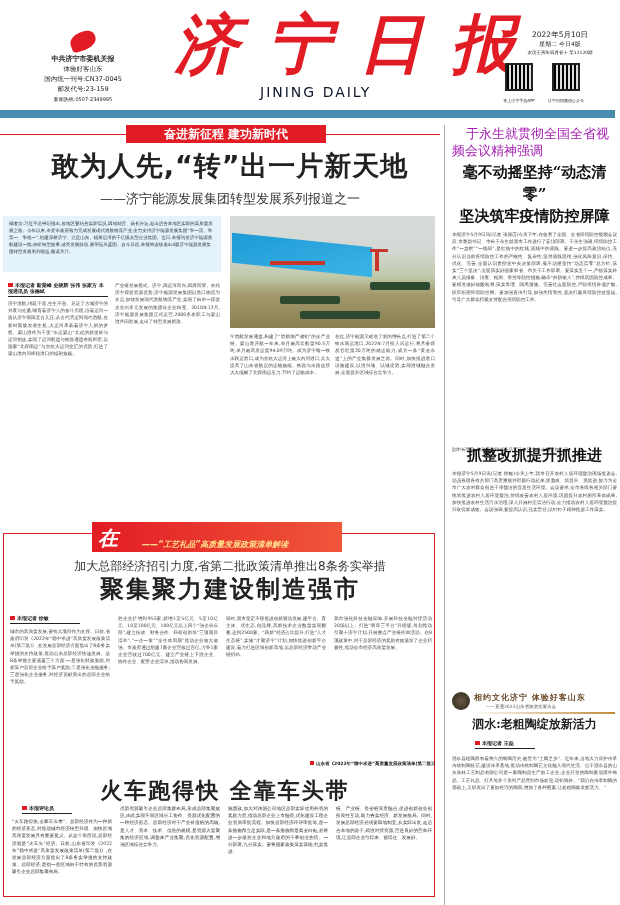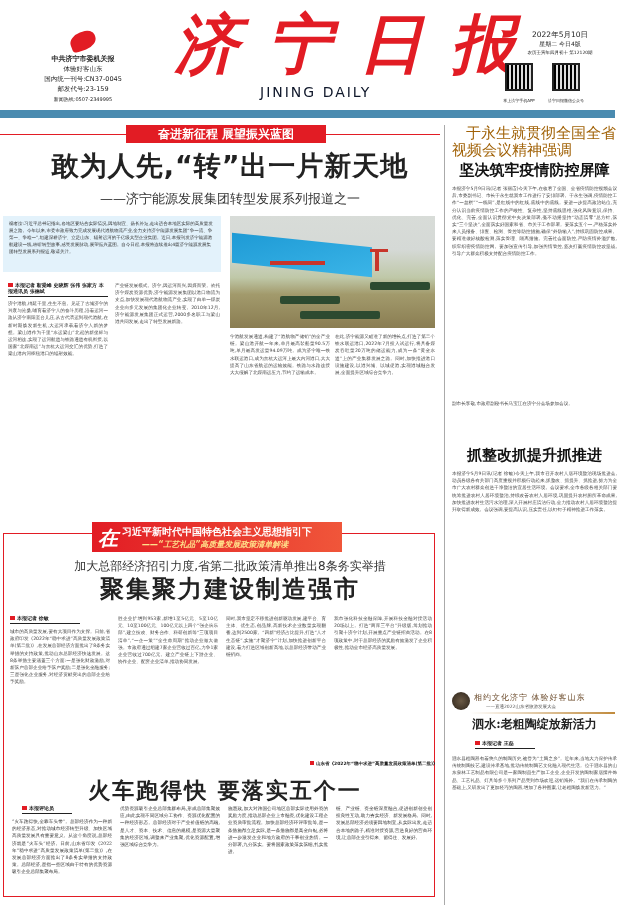--- a/index.html
+++ b/index.html
@@ -22,37 +22,37 @@
 .headline1{left:30px;top:148px;width:400px;text-align:center;font-size:27px;font-weight:bold;letter-spacing:1px}
 .subhead1{left:30px;top:190px;width:400px;text-align:center;font-size:13px;color:#333}
 .editor-note{left:3px;top:216px;width:218px;height:56px;background:#e3f2fb;font-size:4.5px;line-height:7px;padding:4px 6px;color:#333}
 .photo{left:230px;top:216px;width:205px;height:112px;background:linear-gradient(180deg,#d8dcd8 0,#d5d9d6 30%,#bfc8a8 55%,#a29a6c 70%,#8a7d52 100%);overflow:hidden}
 .photo .shed{position:absolute;left:2px;top:24px;width:140px;height:30px;background:linear-gradient(160deg,#1e9ad5,#3bb5e8);transform:skewY(6deg)}
 .photo .crane{position:absolute;background:#c8352b}
 .photo .boat{position:absolute;height:8px;background:#2d4a30;border-radius:2px}
 .body-text{font-size:4.6px;line-height:7.2px;color:#444;text-align:justify;overflow:hidden}
 .byline{font-size:5px;font-weight:bold;color:#222;border-bottom:1px solid #222;padding-bottom:2px;margin-bottom:3px}
 .byline::before{content:"";display:inline-block;width:5px;height:4px;background:#e21c24;margin-right:2px}
-.rc-pre{font-size:15px;color:#a16207;line-height:17px}
+.rc-pre{font-size:13px;color:#a21caf;line-height:17px}
 .rc-main{font-family:"DejaVu Serif",serif;font-weight:bold;font-size:15px;line-height:22px;text-align:center;color:#111}
 .vdiv{width:1px;background:#aaa}
 .banner2{left:92px;top:522px;width:250px;height:30px;background:linear-gradient(90deg,#e21c24,#f0563a);color:#fff}
 .banner2 .b1{position:absolute;left:30px;top:3px;font-size:10px;font-weight:bold}
 .banner2 .b2{position:absolute;left:50px;top:17px;font-size:8px;color:#ffe08a;font-style:italic;font-weight:bold}
 .banner2 .zai{position:absolute;left:6px;top:3px;font-size:20px;font-family:"DejaVu Serif",serif;font-style:italic;font-weight:bold;color:#fff}
 .redbox{left:3px;top:533px;width:432px;height:364px;border:1.5px solid #e21c24}
 .h2pre{left:30px;top:558px;width:400px;text-align:center;font-size:12px;color:#333}
 .h2main{left:30px;top:573px;width:400px;text-align:center;font-family:"DejaVu Serif",serif;font-weight:bold;font-size:24px;letter-spacing:2px}
 .tag-note{left:310px;top:761px;width:125px;font-size:4.5px;color:#222;font-weight:bold;white-space:nowrap;overflow:hidden}
 .tag-note::before{content:"";display:inline-block;width:4px;height:4px;background:#e21c24;margin-right:2px}
 .h3main{left:60px;top:776px;width:330px;text-align:center;font-family:"DejaVu Serif",serif;font-weight:bold;font-size:22px;letter-spacing:2px}
 .h3body{font-family:"DejaVu Serif",serif;font-size:4.6px;line-height:7.2px;color:#333}
 .travel{left:452px;top:690px;width:165px;height:40px}
 .travel .pot{position:absolute;left:0;top:2px;width:18px;height:18px;border-radius:50%;background:radial-gradient(circle,#6b5a45,#2b2219)}
-.travel .t1{position:absolute;left:22px;top:2px;font-size:8px;color:#6b4a2a;font-weight:normal;letter-spacing:1px}
+.travel .t1{position:absolute;left:22px;top:2px;font-size:8px;color:#6b4a2a;font-weight:bold;letter-spacing:1px}
 .travel .t2{position:absolute;left:34px;top:14px;font-size:4.5px;color:#555}
 .travel .bar{position:absolute;left:18px;top:22px;width:145px;height:2px;background:linear-gradient(90deg,#fff,#c08a3c)}
 .travel-title{left:452px;top:716px;width:165px;text-align:center;font-family:"DejaVu Serif",serif;font-weight:bold;font-size:12px;color:#222}
 </style>
 </head>
 <body>
 
 <div class="abs masthead-left">
   <div class="logo-shape"></div>
   <div class="l1">中共济宁市委机关报</div>
@@ -68,21 +68,21 @@
   <div>星期二  今日4版</div>
   <div style="font-size:4.5px">农历壬寅年四月初十  第12120期</div>
 </div>
 <div class="qr" style="left:505px;top:63px"></div>
 <div class="qr-cap" style="left:499px;top:98px">掌上济宁手机APP</div>
 <div class="qr" style="left:552px;top:63px"></div>
 <div class="qr-cap" style="left:546px;top:98px">济宁日报微信公众号</div>
 <div class="abs bluebar"><span>东方圣城网  www.jn001.com</span></div>
 
 <div class="abs redline" style="left:0;top:134px;width:440px"></div>
-<div class="abs kicker">奋进新征程  展望振兴蓝图</div>
+<div class="abs kicker">奋进新征程  建功新时代</div>
 <div class="abs headline1">敢为人先,“转”出一片新天地</div>
 <div class="abs subhead1">——济宁能源发展集团转型发展系列报道之一</div>
 <div class="abs editor-note">编者按:习近平总书记指出,各地区要结合实际情况,因地制宜、扬长补短,走出适合本地区实际的高质量发展之路。今年以来,市委市政府致力完成发展现代港航物流产业,全力支持济宁能源发展集团“争一流、争第一、争唯一”,组建深耕济宁、立足山东、辐射运河的千亿级大型企业集团。近日,本报刊发济宁能源港航建设一线,聆听转型故事,感受发展脉动,展望振兴蓝图。自今日起,本报将连续推出4篇济宁能源发展集团转型发展系列报道,敬请关注。</div>
 <div class="abs photo">
   <div class="shed"></div>
   <div class="crane" style="left:40px;top:45px;width:55px;height:4px"></div>
   <div class="crane" style="left:145px;top:33px;width:4px;height:22px"></div>
   <div class="crane" style="left:140px;top:33px;width:18px;height:3px"></div>
   <div class="boat" style="left:50px;top:80px;width:60px"></div>
   <div class="boat" style="left:70px;top:95px;width:80px"></div>
@@ -92,20 +92,21 @@
   <div class="byline">本报记者 靳梁峰 史晓辉 张伟 张家方  本报通讯员 张德斌</div>
 </div>
 <div class="abs body-text" style="left:8px;top:300px;width:100px;height:220px">济宁港航,绵延千里,生生不息。见证了古城济宁的兴衰与沧桑,哺育着济宁人的奋斗历程,沿着运河一路从济宁南阳至台儿庄,从古代漕运到现代港航,在新时期焕发新生机,大运河承载着济宁人新的梦想。梁山港作为千里“水运梁山”北起的新坐标与运河相连,实现了运河航道与铁路通道有机衔接,以国家“北煤南运”与京杭大运河交汇的优势,打造了梁山港内河枢纽港口的辐射效能。</div>
 <div class="abs body-text" style="left:115px;top:282px;width:105px;height:238px">产业链发展模式。济宁,因运河而兴,因煤而荣。依托济宁煤炭资源优势,济宁能源发展集团以港口物流为支点,加快发展现代港航物流产业,实现了由单一煤炭企业向多元发展的集团化企业转变。2010年12月,济宁能源发展集团正式运营,2000多名职工与梁山港共同发展,走出了转型发展新路。</div>
 <div class="abs body-text" style="left:230px;top:333px;width:100px;height:187px">宁港航发展通道,构建了“港航物产储销”的全产业链。梁山港开航一年来,单月最高装船量90.5万吨,单月最高发运量94.09万吨。成为济宁唯一铁水联运港口,成为京杭大运河上最大内河港口,大大提高了山东省航运的运输效能。铁路与水路连接大大缓解了北煤南运压力,节约了运输成本。</div>
 <div class="abs body-text" style="left:335px;top:333px;width:100px;height:187px">在此,济宁能源又瞄准了新的增长点,打造了第二个铁水联运港口,2022年7月投入试运行,将具备煤炭吞吐量20万吨的储运能力,成为一条“黄金水道”上的产业集群发展之路。同时,加快推进港口设施建设,以港兴城、以城促港,实现港城融合发展,全面提升区域综合竞争力。</div>
 
 <div class="abs vdiv" style="left:444px;top:125px;height:780px"></div>
 <div class="abs" style="left:452px;top:125px;width:165px">
   <div class="rc-pre" style="text-indent:14px">于永生就贯彻全国全省视频会议精神强调</div>
+  <div class="rc-main" style="margin-top:2px">毫不动摇坚持“动态清零”</div>
   <div class="rc-main">坚决筑牢疫情防控屏障</div>
   <div class="body-text" style="margin-top:4px;height:215px">本报济宁5月9日讯(记者 张丽霞)今天下午,在收看了全国、全省疫情防控视频会议后,市委副书记、市长于永生就我市工作进行了安排部署。于永生强调,疫情防控工作“一盘棋”“一线同”,是红线中的红线,底线中的底线。要进一步提高政治站位,充分认识当前疫情防控工作的严峻性、复杂性,坚持底线思维,强化风险意识,保持、优化、完善,全面认识贯彻党中央决策部署,毫不动摇坚持“动态清零”总方针,落实“三个坚决”,全面落实好国家和省、市关于工作部署。要落实五个一,严格落实外来人员报备、排查、检测、管控等防控措施,确保“外防输入”,持续巩固防控成果。要精准做好核酸检测,落实管理、隔离措施。完善社会面防控,严防疫情外溢扩散,织牢织密疫情防控网。要加强宣传引导,加强舆情管控,坚决打赢疫情防控攻坚战,引导广大群众积极支持配合疫情防控工作。</div>
   <div class="body-text" style="height:14px">副市长李敬,市政府副秘书长马宝江在济宁分会场参加会议。</div>
 </div>
 <div class="abs" style="left:452px;top:432px;width:165px">
   <div class="rc-main" style="margin-top:12px">抓整改抓提升抓推进</div>
   <div class="body-text" style="margin-top:4px;height:165px">本报济宁5月9日讯(记者 徐敏)今天上午,我市召开农村人居环境整治现场推进会,动员各级各有关部门高度重视并积极行动起来,抓整改、抓提升、抓推进,努力为全市广大农村群众创造干净整洁的宜居生活环境。会议要求,全市各级各相关部门要统筹推进农村人居环境整治,持续改善农村人居环境,巩固提升农村厕所革命成果,加快推进农村生活污水治理,深入开展村庄清洁行动,全力推动农村人居环境整治提升取得新成效。会议强调,要提高认识,压实责任,以钉钉子精神推进工作落实。</div>
 </div>
 <div class="abs travel">
   <div class="pot"></div>
@@ -115,34 +116,33 @@
 </div>
 <div class="abs travel-title">泗水:老粗陶绽放新活力</div>
 <div class="abs" style="left:475px;top:740px;width:60px">
   <div class="byline">本报记者 王磊</div>
 </div>
 <div class="abs body-text" style="left:452px;top:755px;width:165px;height:145px">泗水县粗陶器有着悠久的制陶历史,被誉为“土陶之乡”。近年来,当地大力保护传承传统制陶技艺,建设传承基地,推动传统制陶艺文化融入现代生活。位于泗水县的山东泉林工艺制品有限公司是一家陶制品生产加工企业,企业开发的陶制家居摆件饰品、工艺礼品、灯具等多个系列产品受到市场欢迎,远销海外。“我们在传承制陶的基础上,又研发出了更加轻巧的陶器,增加了各种图案,让老粗陶焕发新活力。”</div>
 
 <div class="abs redbox"></div>
 <div class="abs banner2">
   <div class="zai">在</div>
-  <div class="b1">习近平新时代中国特色社会主义思想指引下</div>
   <div class="b2">——“工艺礼品”高质量发展政策清单解读</div>
 </div>
 <div class="abs h2pre">加大总部经济招引力度,省第二批政策清单推出8条务实举措</div>
 <div class="abs h2main">聚集聚力建设制造强市</div>
 <div class="abs" style="left:10px;top:615px;width:70px">
   <div class="byline">本报记者 徐敏</div>
 </div>
 <div class="abs body-text" style="left:10px;top:628px;width:100px;height:128px">城市的高质量发展,要有大项目作为支撑。日前,省政府印发《2022年“稳中求进”高质量发展政策清单(第二批)》,在发展总部经济方面推出了8条务实举措的支持政策,推动山东总部经济快速发展。这8条举措主要涵盖三个方面:一是强化财政激励,对新落户总部企业给予落户奖励;二是强化金融服务;三是强化企业服务,对经济贡献突出的总部企业给予奖励。</div>
 <div class="abs body-text" style="left:118px;top:615px;width:100px;height:141px">胜企业扩增到953家,新增1至5亿元、5至10亿元、10至100亿元、100亿元以上四个“强企倍乐部”,建立技改、财务合作、科研创新等“三项项目清单”,“一企一策”“全生命周期”推动企业做大做强。市政府通过组建7家企业营收过百亿,力争1家企业营收过700亿元。建立产业链上下游企业、协作企业、配套企业清单,推动协同发展。</div>
 <div class="abs body-text" style="left:226px;top:615px;width:100px;height:141px">同时,我市坚定不移推进创新驱动发展,建平台、育主体、优生态,创品牌,高新技术企业数量实现翻番,达到2500家。“四新”经济占比提升,打造“人才生态链”,实施“才聚济宁”计划,加快推进创新平台建设,着力打造区域创新高地,以总部经济带动产业链招商。</div>
 <div class="abs body-text" style="left:334px;top:615px;width:98px;height:141px">我市强化科技金融保障,开展科技金融对接活动20场以上。打造“两库三平台”升级版,筹划推动引聚十济宁计划,开展重点产业链招商活动。在8项政策中,对于总部经济的奖励有效激发了企业积极性,推动全市经济高质量发展。</div>
 <div class="abs tag-note">山东省《2022年“稳中求进”高质量发展政策清单(第二批)》原文摘要(2-七)见二版</div>
 
-<div class="abs h3main">火车跑得快  要落实五个一</div>
+<div class="abs h3main">火车跑得快  全靠车头带</div>
 <div class="abs" style="left:22px;top:805px;width:50px">
   <div class="byline">本报评论员</div>
 </div>
 <div class="abs body-text h3body" style="left:12px;top:818px;width:100px;height:74px">“火车跑得快,全靠车头带”。总部经济作为一种新的经济形态,对推动城市经济转型升级、加快区域高质量发展具有重要意义。从这个角度说,总部经济就是“火车头”经济。日前,山东省印发《2022年“稳中求进”高质量发展政策清单(第二批)》,在发展总部经济方面推出了8条务实举措的支持政策。总部经济,是指一些区域由于特有的优势资源吸引企业总部集聚布局。</div>
 <div class="abs body-text h3body" style="left:120px;top:805px;width:100px;height:87px">优势资源吸引企业总部集群布局,形成总部集聚效应,由此实现不同区域分工协作、资源优化配置的一种经济形态。总部经济对于产业价值链的高端,是人才、资本、技术、信息的规模,是资源大量聚集的经济区域,调整来产业集聚,优化资源配置,增强区域综合竞争力。</div>
 <div class="abs body-text h3body" style="left:228px;top:805px;width:100px;height:87px">施惠政,加大对跨国公司地区总部实际使用外资的奖励力度,推动总部企业上市融资,优化建设工程企业资质审批流程。加快总部经济环评审批等,是一条措施都立足实际,是一条措施都是真金白银,必将进一步激发企业和地方政府的干事创业热情。一分部署,九分落实。要将国家政策落实落细,扎实推进。</div>
 <div class="abs body-text h3body" style="left:336px;top:805px;width:96px;height:87px">链、产业链、资金链深度融合,促进创新创业创投良性互动,助力夯实经济、新发展格局。同时,发展总部经济必须要因地制宜,从实际出发,走适合本地的路子,精准对接资源,营造良好的营商环境,让总部企业引得来、留得住、发展好。</div>
 
 </body></html>

